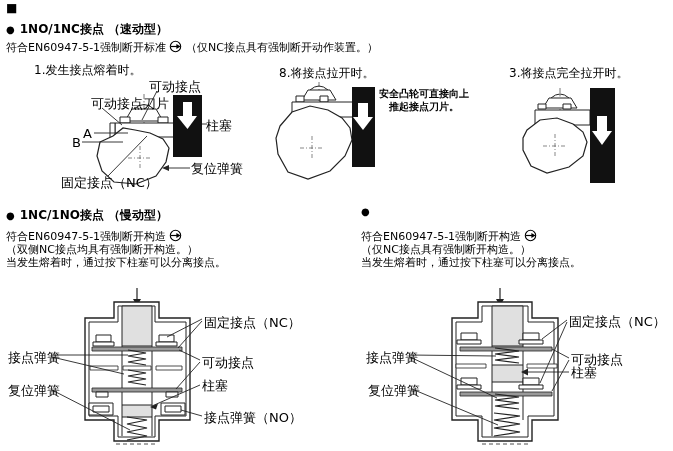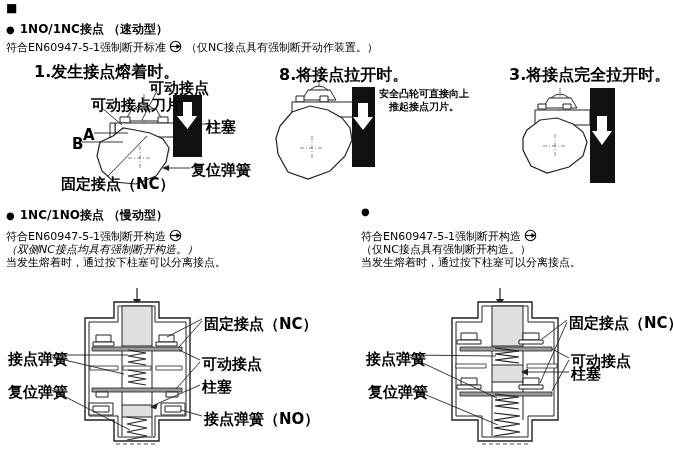--- a/index.html
+++ b/index.html
@@ -7,22 +7,22 @@
     width:673px;height:451px;position:relative;background:#ffffff;
     font-family:"DejaVu Sans",sans-serif;color:#000;overflow:hidden;
     -webkit-font-smoothing:antialiased;
   }
   .abs{position:absolute;white-space:nowrap;}
   .title-row{display:flex;align-items:center;gap:5px;font-weight:700;font-size:13.5px;}
   .title-row .sq{font-size:12px;line-height:1;}
   .h2-row{display:flex;align-items:center;gap:5px;font-weight:700;font-size:12px;}
   .h2-row .dot{font-size:10px;line-height:1;}
   .body-line{font-size:11px;font-weight:400;}
-  .step{font-size:16px;font-weight:700;}
-  .lbl{position:absolute;font-size:15px;font-weight:700;line-height:1.15;white-space:nowrap;}
+  .step{font-size:12px;font-weight:400;}
+  .lbl{position:absolute;font-size:13px;font-weight:400;line-height:1.15;white-space:nowrap;}
   .note{position:absolute;font-size:10px;font-weight:700;line-height:1.3;white-space:normal;}
   .sym{display:inline-block;vertical-align:-2px;margin:0 3px;}
   svg{position:absolute;overflow:visible;}
   svg *{vector-effect:non-scaling-stroke;}
 </style>
 </head>
 <body>
 
 <div class="abs title-row" style="left:6px;top:2px;">
   <span class="sq">■</span>
@@ -140,21 +140,21 @@
   <span class="dot">●</span>
   <span>1NC/1NO接点 （慢动型）</span>
 </div>
 <div class="abs body-line" style="left:6px;top:229px;">
   <span>符合EN60947-5-1强制断开构造</span><span class="sym"><svg style="position:static" width="14" height="13" viewBox="0 0 14 13">
         <circle cx="6.5" cy="6.5" r="5.2" fill="none" stroke="#000" stroke-width="1.1"></circle>
         <line x1="2" y1="6.5" x2="8" y2="6.5" stroke="#000" stroke-width="1.2"></line>
         <polygon points="7.4,3.9 11.6,6.5 7.4,9.1" fill="#000"></polygon>
       </svg></span>
 </div>
-<div class="abs body-line" style="left:6px;top:242px;font-style:italic;">（双侧NC接点均具有强制断开构造。）</div>
+<div class="abs body-line" style="left:6px;top:242px;">（双侧NC接点均具有强制断开构造。）</div>
 <div class="abs body-line" style="left:6px;top:255px;">当发生熔着时，通过按下柱塞可以分离接点。</div>
 
 <div class="abs h2-row" style="left:361px;top:207px;">
   <span class="dot">●</span>
 </div>
 <div class="abs body-line" style="left:361px;top:229px;">
   <span>符合EN60947-5-1强制断开构造</span><span class="sym"><svg style="position:static" width="14" height="13" viewBox="0 0 14 13">
         <circle cx="6.5" cy="6.5" r="5.2" fill="none" stroke="#000" stroke-width="1.1"></circle>
         <line x1="2" y1="6.5" x2="8" y2="6.5" stroke="#000" stroke-width="1.2"></line>
         <polygon points="7.4,3.9 11.6,6.5 7.4,9.1" fill="#000"></polygon>

